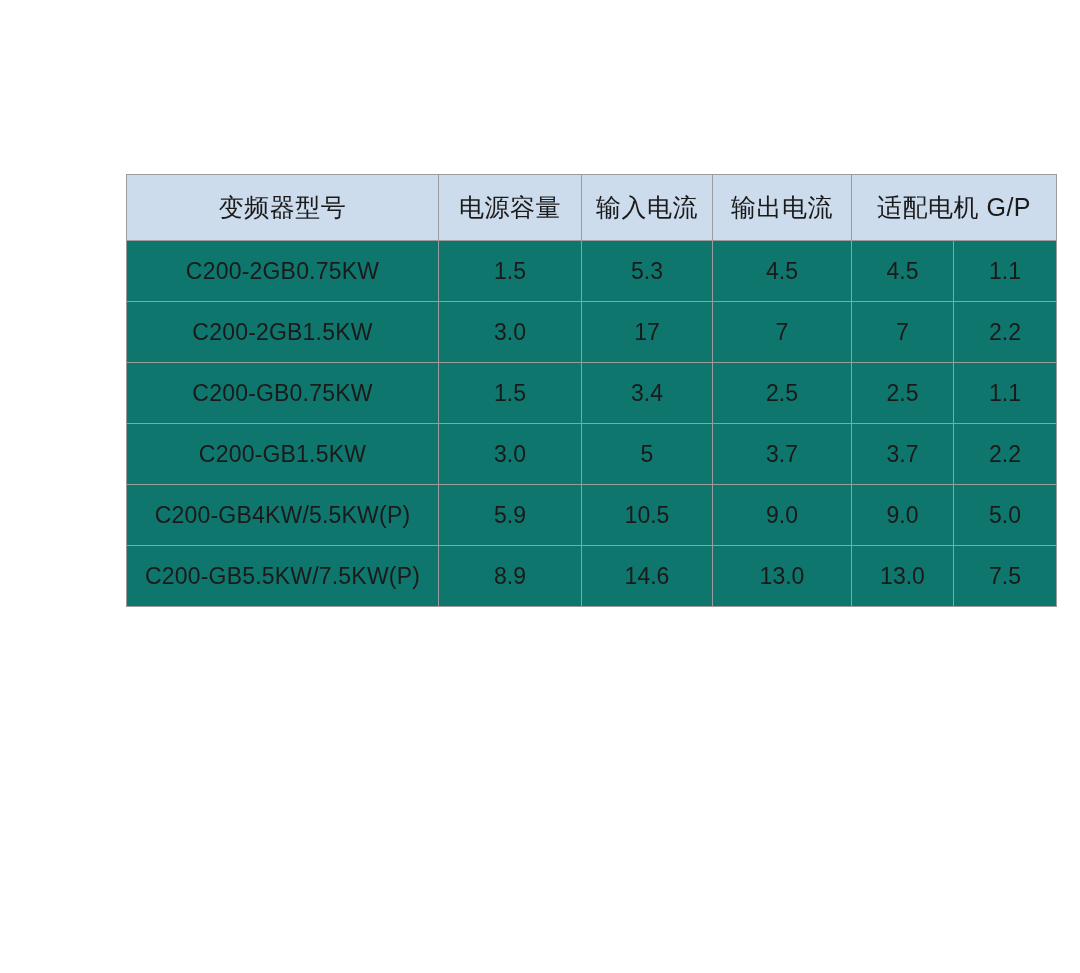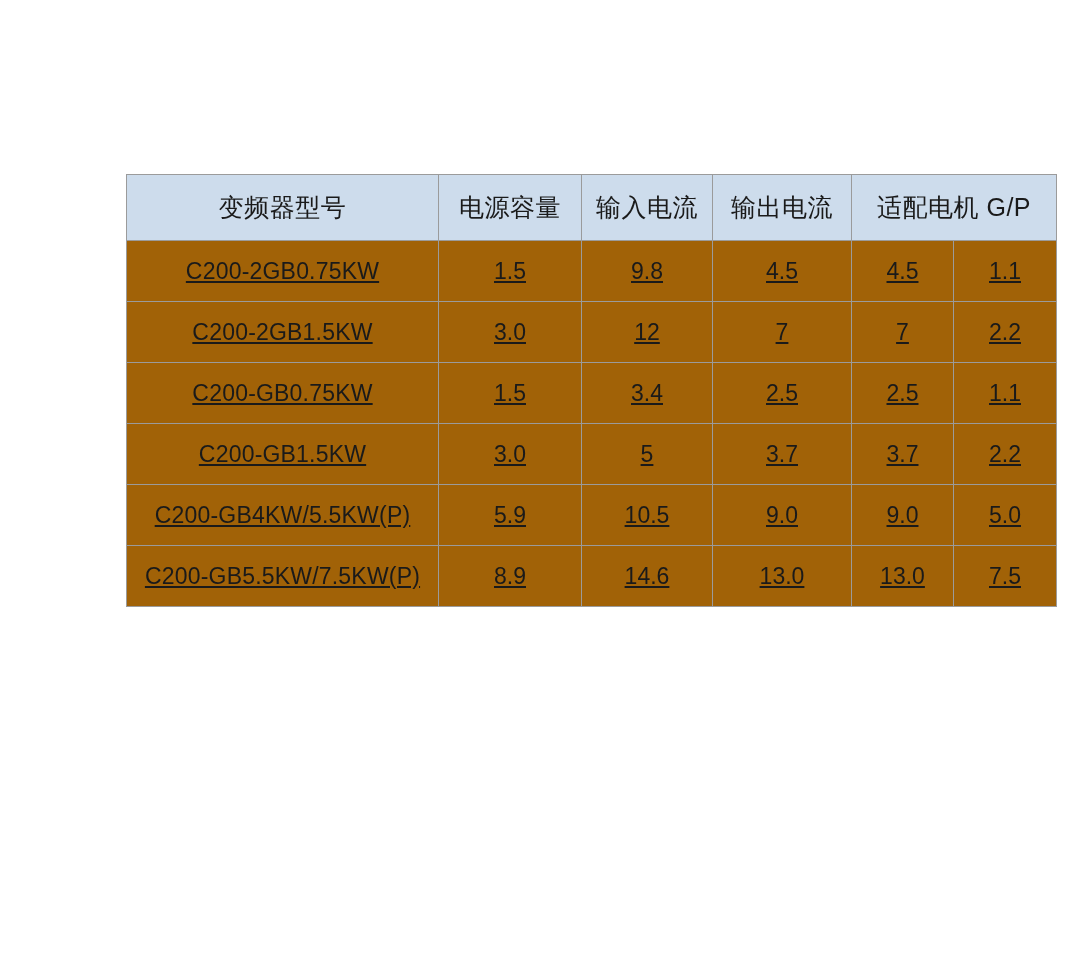--- a/index.html
+++ b/index.html
@@ -39,24 +39,23 @@
     font-weight: normal;
     color: #1a1a1a;
   }
   thead th {
     background: #cddcec;
     height: 63px;
     font-size: 25px;
     letter-spacing: 0.5px;
   }
   tbody td {
-    background: #a16207;
+    background: #0f766e;
     height: 58px;
     font-size: 23px;
-    text-decoration: underline;
   }
   tbody td.model {
     font-size: 23px;
     letter-spacing: 0.2px;
   }
   
   col.c-model  { width: 312px; }
   col.c-cap    { width: 143px; }
   col.c-in     { width: 131px; }
   col.c-out    { width: 139px; }
@@ -83,29 +82,29 @@
           <th>电源容量</th>
           <th>输入电流</th>
           <th>输出电流</th>
           <th colspan="2">适配电机 G/P</th>
         </tr>
       </thead>
       <tbody>
         <tr>
           <td class="model">C200-2GB0.75KW</td>
           <td>1.5</td>
-          <td>9.8</td>
+          <td>5.3</td>
           <td>4.5</td>
           <td>4.5</td>
           <td>1.1</td>
         </tr>
         <tr>
           <td class="model">C200-2GB1.5KW</td>
           <td>3.0</td>
-          <td>12</td>
+          <td>17</td>
           <td>7</td>
           <td>7</td>
           <td>2.2</td>
         </tr>
         <tr>
           <td class="model">C200-GB0.75KW</td>
           <td>1.5</td>
           <td>3.4</td>
           <td>2.5</td>
           <td>2.5</td>

